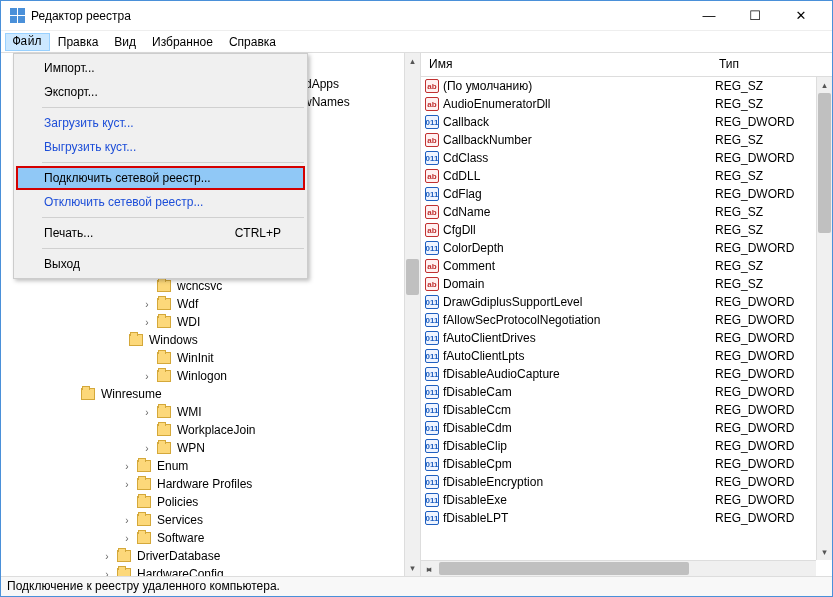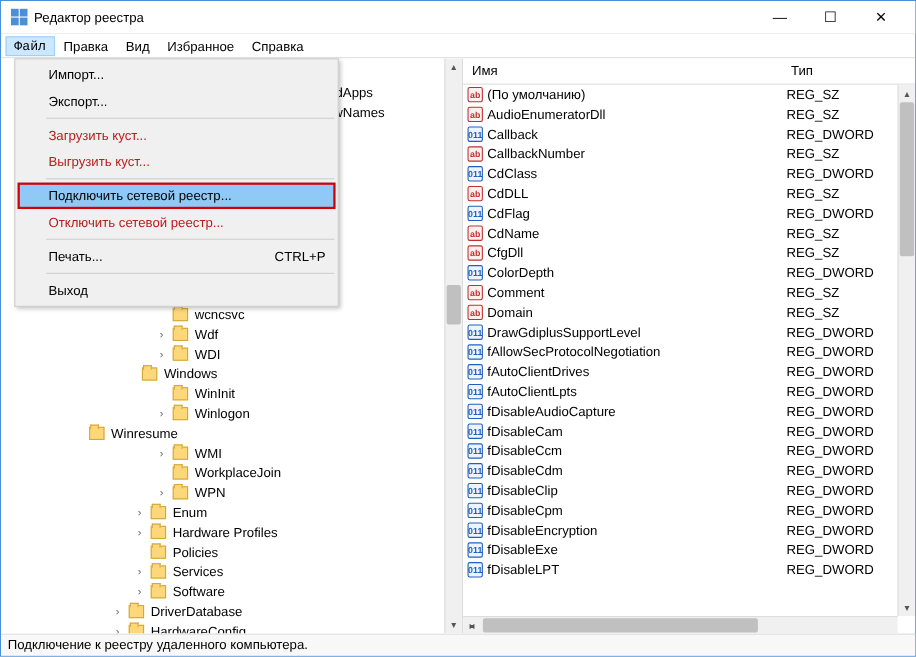--- a/index.html
+++ b/index.html
@@ -20,24 +20,24 @@
 .tree-row { display: flex; align-items: center; height: 18px; white-space: nowrap; }
 .tree-expand { width: 12px; text-align: center; font-size: 10px; color: #666; cursor: default; }
 .folder-icon { width: 14px; height: 12px; background: #fcd87a; border: 1px solid #d4a83a; margin: 0 4px; position: relative; }
 .folder-icon::before { content: ""; position: absolute; top: -3px; left: 0; width: 6px; height: 3px; background: #fcd87a; border: 1px solid #d4a83a; border-bottom: none; }
 .tree-label { padding: 0 2px; }
 .scrollbar-v { position: absolute; right: 0; top: 0; bottom: 0; width: 16px; background: #f0f0f0; border-left: 1px solid #ddd; }
 .scrollbar-v .thumb { position: absolute; left: 1px; right: 1px; background: #c0c0c0; border-radius: 2px; }
 .scroll-arrow { position: absolute; left: 0; right: 0; height: 16px; display: flex; align-items: center; justify-content: center; font-size: 9px; color: #555; }
 .dropdown-menu { position: absolute; left: 12px; top: 52px; width: 295px; background: #f0f0f0; border: 1px solid #ccc; box-shadow: 2px 2px 4px rgba(0,0,0,0.25); z-index: 100; padding: 2px; }
 .dropdown-item { display: flex; align-items: center; height: 24px; padding: 0 24px 0 28px; font-size: 12px; color: #000; position: relative; }
-.dropdown-item.disabled { color: #b91c1c; }
+.dropdown-item.disabled { color: #1d4ed8; }
 .dropdown-item.highlighted { background: #90c8f6; border: 2px solid #d40000; padding: 0 22px 0 26px; height: 24px; }
 .dropdown-sep { height: 1px; background: #d0d0d0; margin: 3px 1px 3px 26px; }
-.dropdown-shortcut { position: absolute; right: 9px; }
+.dropdown-shortcut { position: absolute; right: 24px; }
 .right-pane { flex: 1; position: relative; overflow: hidden; }
 .list-header { display: flex; height: 24px; border-bottom: 1px solid #ddd; background: #fff; }
 .list-header-col { padding: 4px 8px; border-right: 1px solid transparent; }
 .col-name { width: 290px; }
 .col-type { flex: 1; }
 .list-body { position: absolute; top: 24px; left: 0; right: 16px; bottom: 16px; overflow: hidden; }
 .list-row { display: flex; align-items: center; height: 18px; padding-left: 4px; }
 .val-icon { width: 14px; height: 14px; margin-right: 4px; display: flex; align-items: center; justify-content: center; font-size: 8px; font-weight: bold; border: 1px solid; border-radius: 2px; }
 .val-icon.sz { color: #c03030; border-color: #c03030; background: #fff0f0; }
 .val-icon.dw { color: #2060c0; border-color: #2060c0; background: #eef4ff; }

